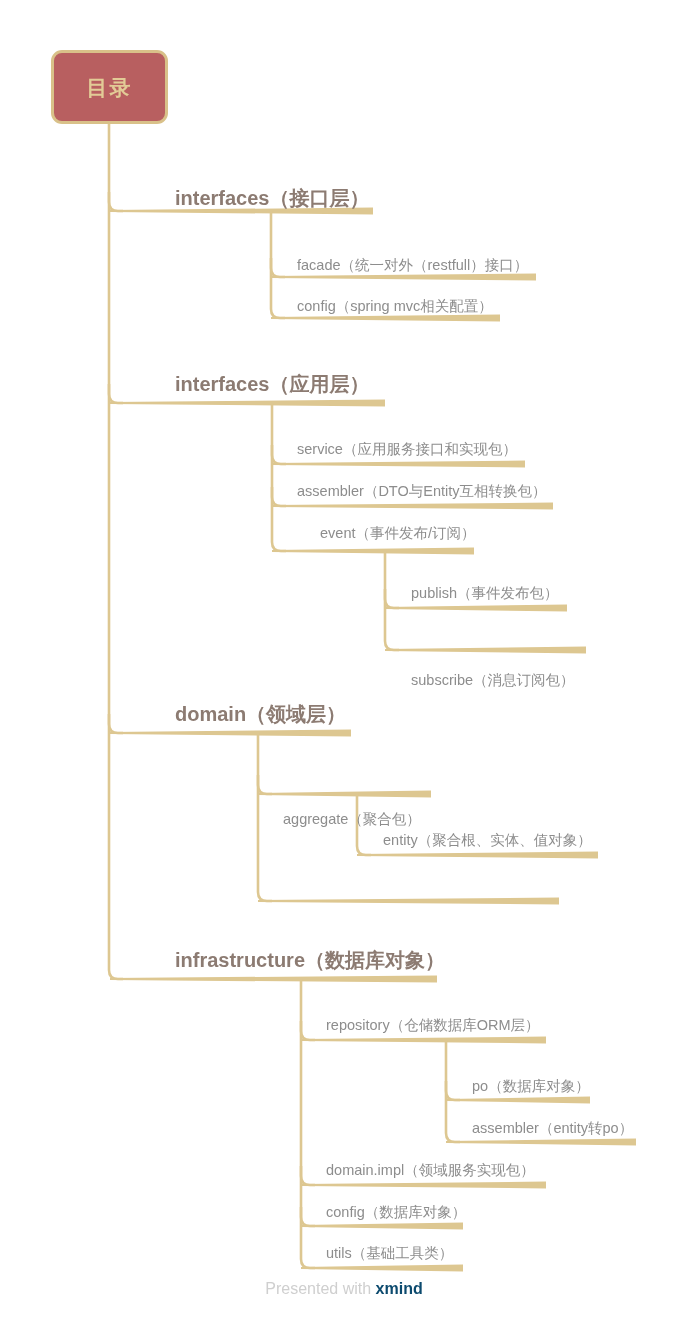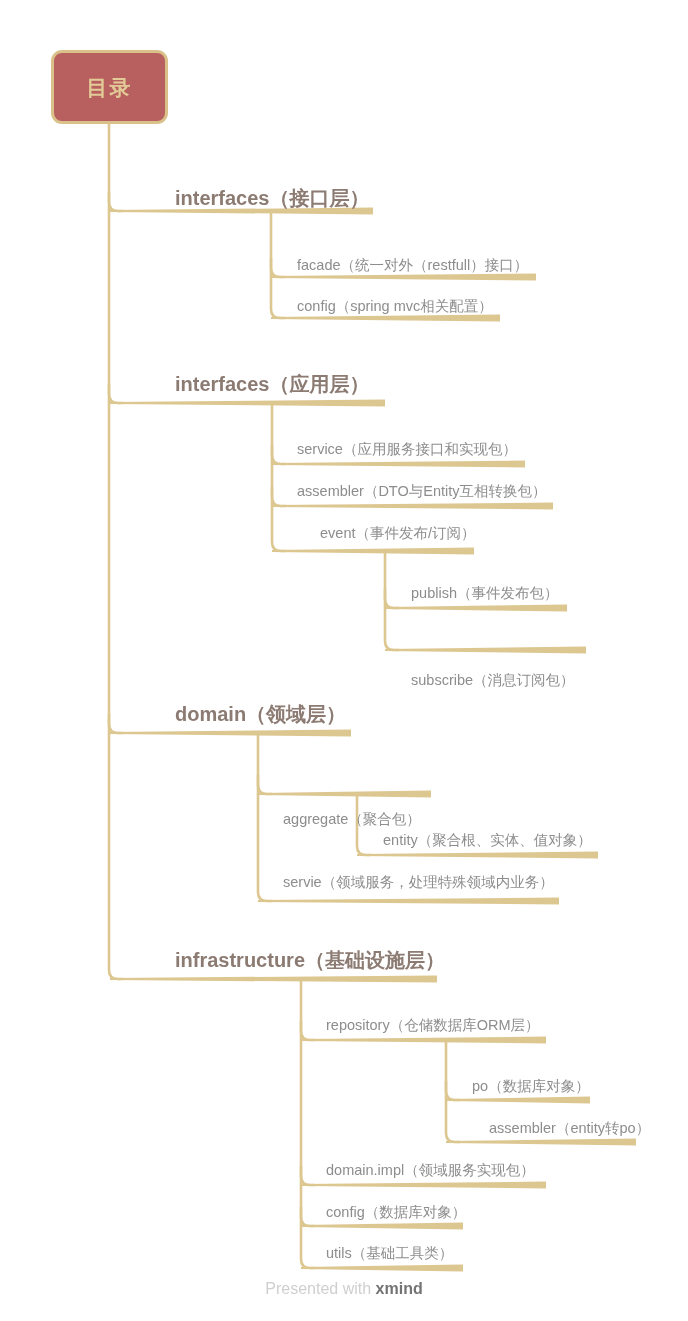--- a/index.html
+++ b/index.html
@@ -71,21 +71,21 @@
     left: 0;
     width: 688px;
     text-align: center;
     font-size: 16px;
     color: #cfcfcf;
     white-space: nowrap;
     line-height: 1;
   }
   .footer .brand {
     font-weight: bold;
-    color: #737373;
+    color: #0c4a6e;
     text-align: right;
   }
 </style>
 </head>
 <body>
 
 <div id="canvas">
 
   <svg id="wires" viewBox="0 0 688 1321" xmlns="http://www.w3.org/2000/svg">
       <path d="M 109 124 L 109 970 Q 109 979 118 979 L 123 979" fill="none" stroke="#ddc791" stroke-width="2.6" stroke-linecap="butt"></path>
@@ -143,21 +143,20 @@
     <div class="topic lvl2" style="left: 297px; top: 299px;"><span>config（spring mvc相关配置）</span></div>
     <div class="topic lvl1" style="left: 175px; top: 374px;"><span>interfaces（应用层）</span></div>
     <div class="topic lvl2" style="left: 297px; top: 442px;"><span>service（应用服务接口和实现包）</span></div>
     <div class="topic lvl2" style="left: 297px; top: 484px;"><span>assembler（DTO与Entity互相转换包）</span></div>
     <div class="topic lvl2" style="left: 297px; top: 526px; margin-left: 23px;"><span>event（事件发布/订阅）</span></div>
     <div class="topic lvl3" style="left: 411px; top: 586px;"><span>publish（事件发布包）</span></div>
     <div class="topic lvl3" style="left: 411px; top: 628px; margin-top: 45px;"><span>subscribe（消息订阅包）</span></div>
     <div class="topic lvl1" style="left: 175px; top: 704px;"><span>domain（领域层）</span></div>
     <div class="topic lvl2" style="left: 283px; top: 772px; margin-top: 40px;"><span>aggregate（聚合包）</span></div>
     <div class="topic lvl3" style="left: 383px; top: 833px; text-align: center;"><span>entity（聚合根、实体、值对象）</span></div>
-    <div class="topic lvl2" style="left: 283px; top: 875px;"><span>servie（领域服务，处理特殊领域内业务）</span></div>
-    <div class="topic lvl1" style="left: 175px; top: 950px;"><span>infrastructure（基础设施层）</span></div>
+    <div class="topic lvl1" style="left: 175px; top: 950px;"><span>infrastructure（数据库对象）</span></div>
     <div class="topic lvl2" style="left: 326px; top: 1018px;"><span>repository（仓储数据库ORM层）</span></div>
     <div class="topic lvl3" style="left: 472px; top: 1079px;"><span>po（数据库对象）</span></div>
-    <div class="topic lvl3" style="left: 472px; top: 1121px; margin-left: 17px;"><span>assembler（entity转po）</span></div>
+    <div class="topic lvl3" style="left: 472px; top: 1121px;"><span>assembler（entity转po）</span></div>
     <div class="topic lvl2" style="left: 326px; top: 1163px;"><span>domain.impl（领域服务实现包）</span></div>
     <div class="topic lvl2" style="left: 326px; top: 1205px;"><span>config（数据库对象）</span></div>
     <div class="topic lvl2" style="left: 326px; top: 1246px;"><span>utils（基础工具类）</span></div>
   </div>
 
 </body></html>

